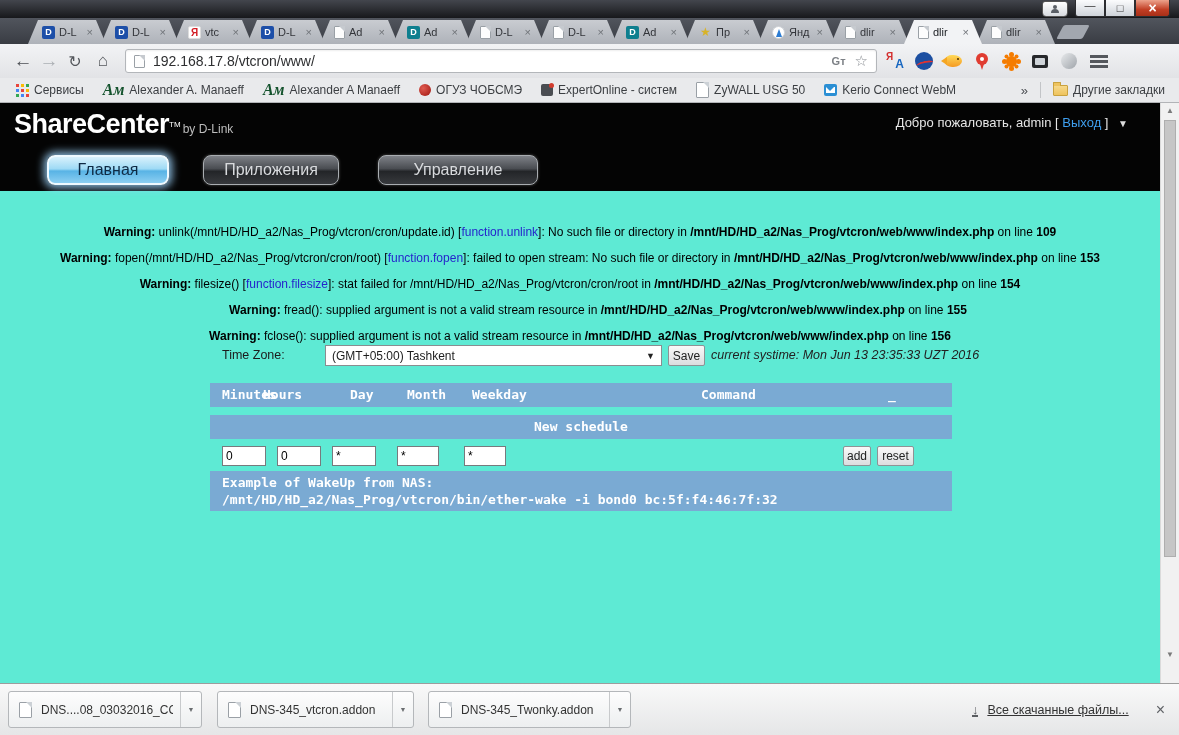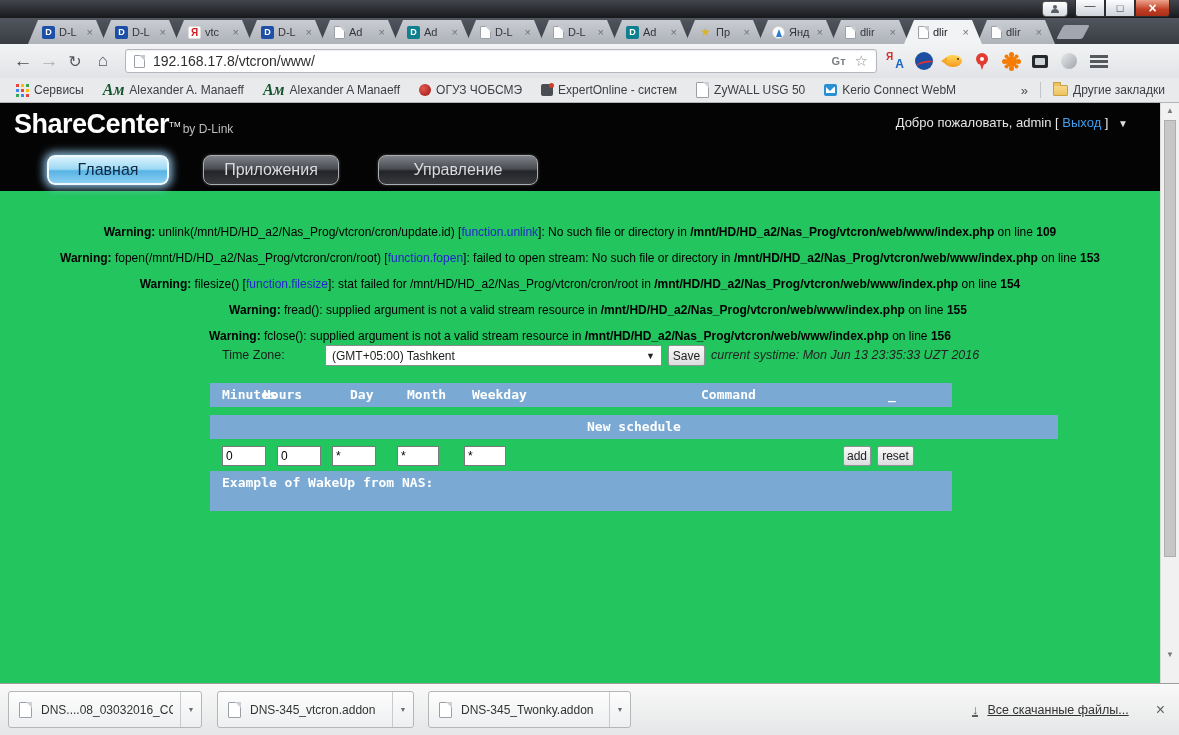--- a/index.html
+++ b/index.html
@@ -98,21 +98,21 @@
   .ico-kerio::before { content:""; position:absolute; left:2px; top:3px; width:9px; height:6px; background:#fff; }
   .ico-kerio::after { content:""; position:absolute; left:2px; top:3px; border-left:4.5px solid transparent; border-right:4.5px solid transparent; border-top:4px solid #2b8fd4; }
   .bm-overflow { margin-left:auto; font-size:13px; color:#4a4d51; margin-right:12px; }
   .bm-sep { width:1px; height:16px; background:#c2c4c7; margin-right:12px; }
   .ico-folder { width:15px; height:11px; background:linear-gradient(#f6d98b,#eec35e); border:1px solid #c9a23f; border-radius:1px; position:relative; }
   .ico-folder::before { content:""; position:absolute; left:-1px; top:-4px; width:6px; height:3px; background:#eec35e; border:1px solid #c9a23f; border-bottom:none; border-radius:1px 1px 0 0; }
   .ico-file { width:13px; height:16px; background:#fff; border:1px solid #9aa0a6; border-radius:1px; position:relative; flex:none; }
   .ico-file::before { content:""; position:absolute; right:-1px; top:-1px; border:3.5px solid #ccd1d6; border-left-color:transparent; border-bottom-color:transparent; }
 
   
-  .page { position:absolute; left:0; top:103px; width:1179px; height:580px; background:#22c55e; }
+  .page { position:absolute; left:0; top:103px; width:1179px; height:580px; background:#5eead4; }
   .site-head { position:absolute; left:0; top:0; width:1160px; height:88px; background:#040404; }
   .logo { position:absolute; left:14px; top:6px; color:#fff; }
   .logo .main { font-size:27px; font-weight:bold; letter-spacing:-0.5px; }
   .logo .tm { font-size:8px; vertical-align:super; }
   .logo .by { font-size:12px; color:#bdbdbd; margin-left:2px; }
   .welcome { position:absolute; right:32px; top:12px; font-size:13px; color:#e6e6e6; white-space:nowrap; }
   .welcome .logout { color:#3f9fef; }
   .welcome .caret { font-size:10px; color:#dcdcdc; margin-left:6px; }
   .nav-btn { position:absolute; top:52px; height:30px; border-radius:8px; display:flex; align-items:center; justify-content:center; font-size:16px; }
   .nav-btn.active { left:47px; width:122px; color:#0e2a44; border:2px solid #eef9ff;
@@ -139,21 +139,21 @@
     font-size:12px; color:#222; display:flex; align-items:center; justify-content:center; font-family:"Liberation Sans",sans-serif; }
   .tz-save { position:absolute; left:668px; top:1px; width:37px; height:21px; }
   .tz-time { position:absolute; left:711px; top:4px; font-style:italic; color:#222; }
 
   .cron { position:absolute; left:210px; top:280px; width:742px; height:240px; font-family:"DejaVu Sans Mono", monospace; }
   .blue { background:#7aaad3; color:#fff; font-weight:bold; font-size:13px; }
   .t-head { position:absolute; left:0; top:0; width:742px; height:24px; }
   .t-head span { position:absolute; top:4px; }
   .th0 { left:12px; } .th1 { left:53px; } .th2 { left:140px; } .th3 { left:197px; }
   .th4 { left:262px; } .th5 { left:455px;margin-left:36px; } .th6 { left:678px; }
-  .t-new { position:absolute; left:0; top:32px; width:848px; height:24px; text-align:center; line-height:24px; }
+  .t-new { position:absolute; left:0; top:32px; width:742px; height:24px; text-align:center; line-height:24px; }
   .t-form { position:absolute; left:0; top:61px; width:742px; height:26px; }
   .t-form input { position:absolute; top:2px; height:20px; border:1px solid #777a7d; background:#fff;
     font-size:12px; font-family:"Liberation Sans",sans-serif; padding:0 3px; }
   .f0 { left:12px; width:44px; } .f1 { left:67px; width:44px; } .f2 { left:122px; width:44px; }
   .f3 { left:187px; width:42px; } .f4 { left:254px; width:42px; } .fcmd { left:328px; width:224px; }
   .f-add { position:absolute; left:633px; top:2px; width:28px; height:20px; }
   .f-reset { position:absolute; left:667px; top:2px; width:37px; height:20px; }
   .t-example { position:absolute; left:0; top:88px; width:742px; height:40px; padding:3px 0 0 12px; line-height:17px; white-space:nowrap; }
 
   .vscroll { position:absolute; right:0; top:0; width:19px; height:580px; background:#f1f1f1; border-left:1px solid #dadada; }
@@ -389,20 +389,21 @@
         <input class="f0" value="0" style="">
         <input class="f1" value="0" style="">
         <input class="f2" value="*" style="">
         <input class="f3" value="*" style="">
         <input class="f4" value="*" style="">
         <div class="btn f-add">add</div>
         <div class="btn f-reset">reset</div>
       </div>
       <div class="t-example blue">
         <div>Example of WakeUp from NAS:</div>
+        <div>/mnt/HD/HD_a2/Nas_Prog/vtcron/bin/ether-wake -i bond0 bc:5f:f4:46:7f:32</div>
       </div>
     </div>
 
     <div class="vscroll">
       <div class="vs-up">▲</div>
       <div class="vs-thumb"></div>
       <div class="vs-down">▼</div>
     </div>
   </div>
 

